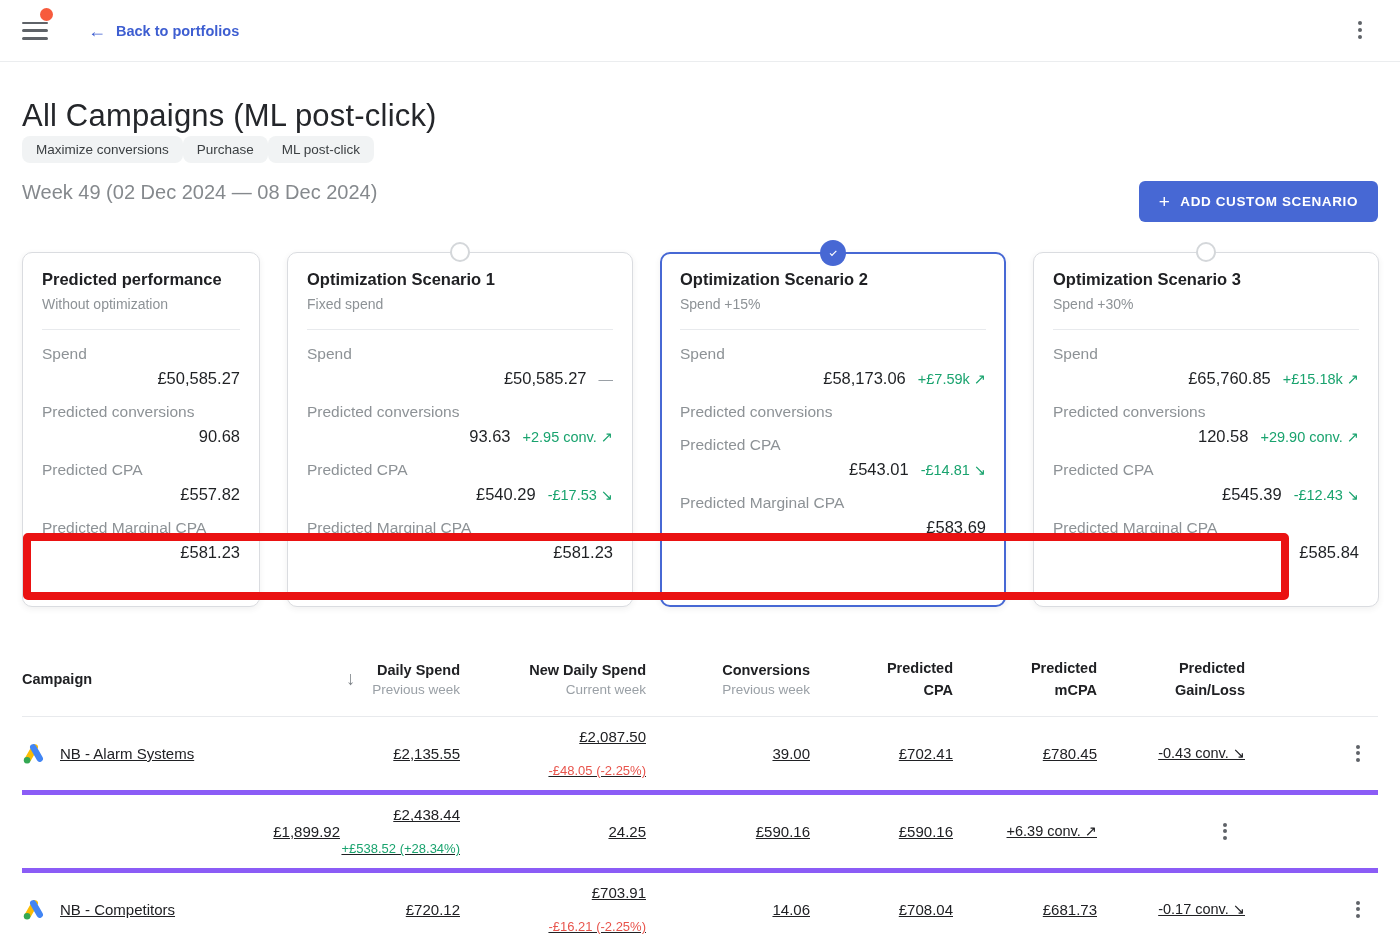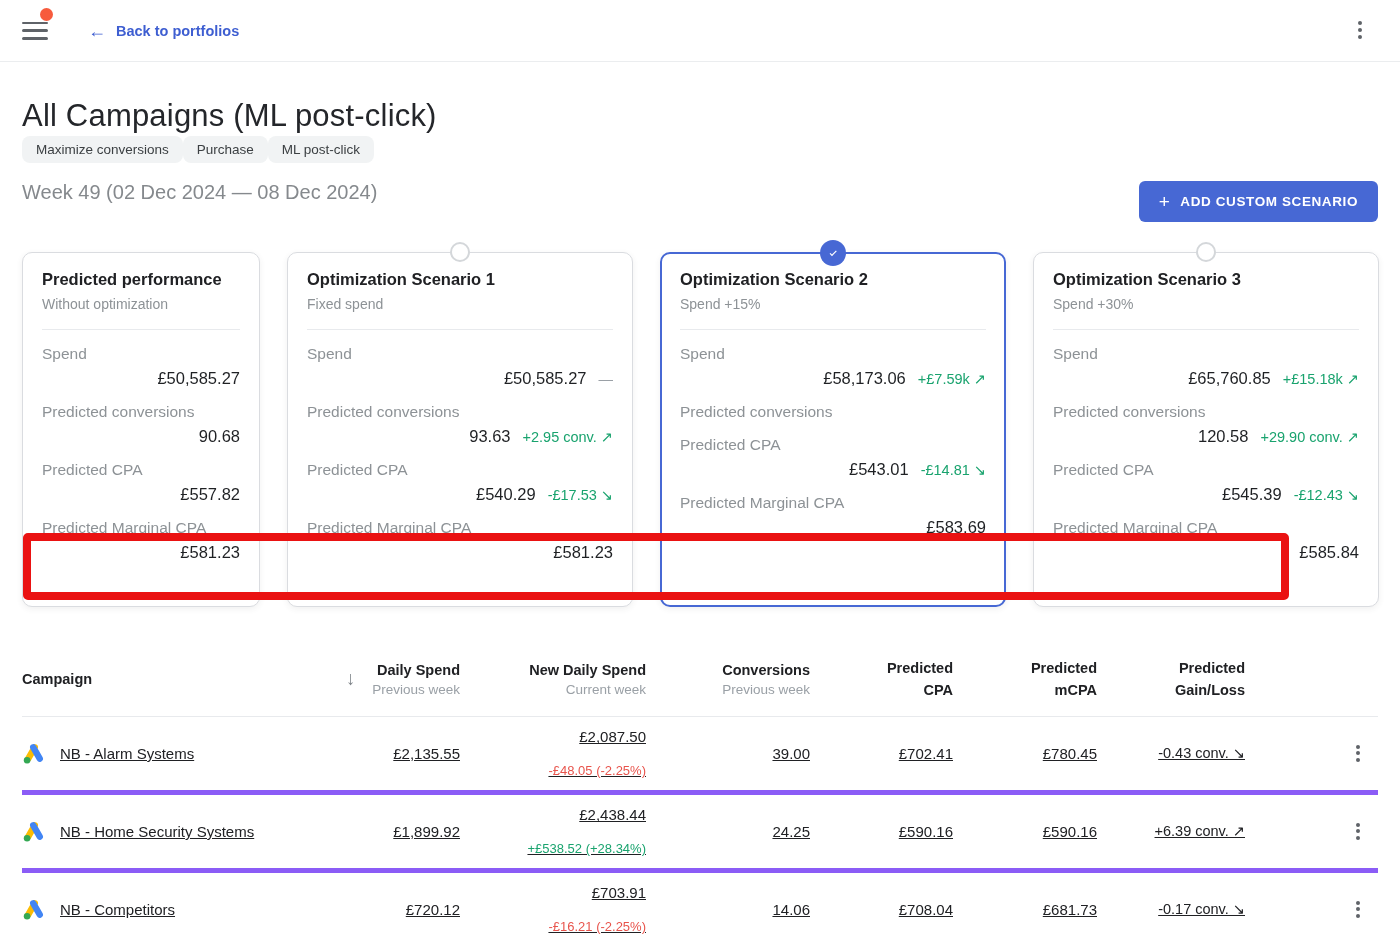--- a/index.html
+++ b/index.html
@@ -309,28 +309,20 @@
         <div class="cell cell-menu">
             <span class="row-kebab">
               <i></i>
               <i></i>
               <i></i>
             </span>
           </div>
       </div>
 
       <div class="trow tbody-row">
-        <div class="cell cell-campaign">
-          <svg class="gads-icon" viewBox="0 0 24 24">
-            <rect x="6.3" y="2.3" width="6.4" height="19.4" rx="3.2" transform="rotate(30 9.5 12)" fill="#fbbc04"></rect>
-            <rect x="11.3" y="2.3" width="6.4" height="19.4" rx="3.2" transform="rotate(-30 14.5 12)" fill="#4285f4"></rect>
-            <circle cx="5.1" cy="19.2" r="3.3" fill="#34a853"></circle>
-          </svg>
-          <span class="campaign-name">NB - Home Security Systems</span>
-        </div>
         <div class="cell">£1,899.92</div>
         <div class="cell cell-two-line">
           <div>£2,438.44</div>
           <div class="sub" data-tone="positive">+£538.52 (+28.34%)</div>
         </div>
         <div class="cell">24.25</div>
         <div class="cell">£590.16</div>
         <div class="cell">£590.16</div>
         <div class="cell cell-gain" data-tone="positive">+6.39 conv. ↗</div>
         <div class="cell cell-menu">

